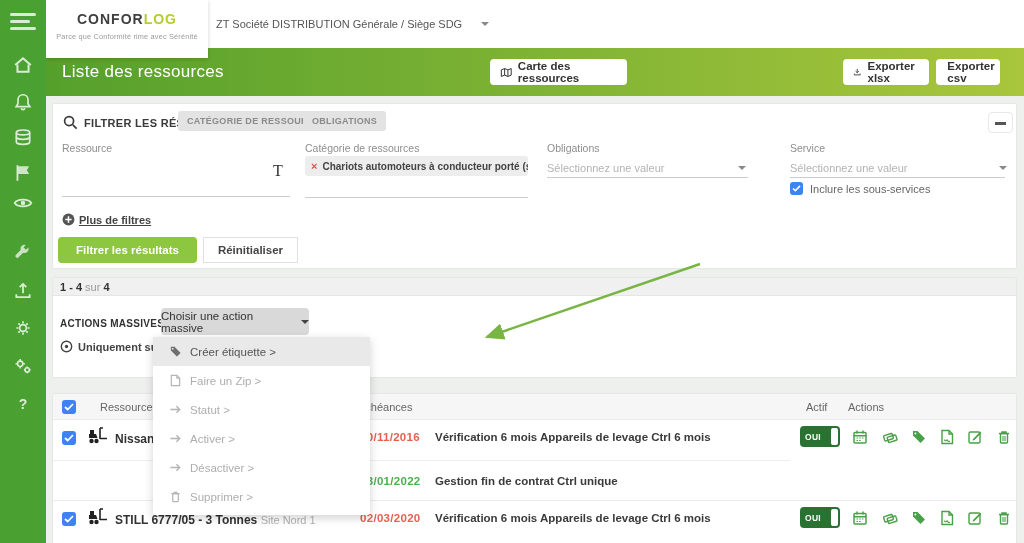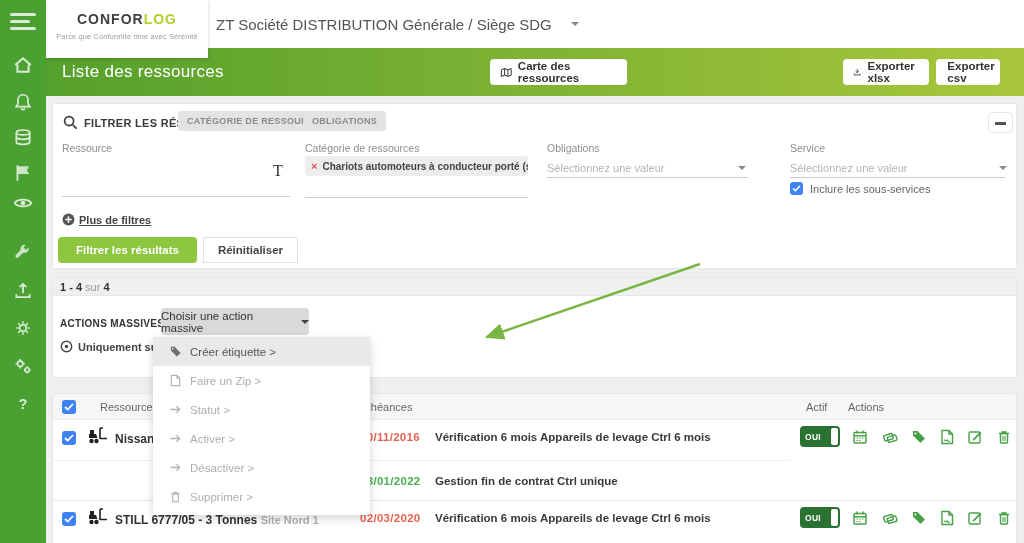--- a/index.html
+++ b/index.html
@@ -14,21 +14,21 @@
   .menu-bars span{display:block;height:3px;background:#fff;border-radius:2px;margin-bottom:4px}
 
   
   .topbar{position:absolute;left:46px;top:0;right:0;height:48px;background:#fff;z-index:5}
   .logo-box{position:absolute;left:46px;top:0;width:162px;height:58px;background:#fff;z-index:7;
             box-shadow:0 1px 4px rgba(0,0,0,.18);text-align:center;padding-top:9px}
   .logo-line{font-size:14px;font-weight:bold;letter-spacing:1px;text-transform:uppercase;line-height:20px}
   .logo-line .p1{color:#3f3f3f}.logo-line .p2{color:#b6cd2c}
   .tagline{font-size:7.3px;color:#9a9a9a;margin-top:3px;letter-spacing:.2px}
   .company{position:absolute;left:216px;top:0;height:48px;display:flex;align-items:center;gap:19px;
-           font-size:15px;color:#555;cursor:pointer;z-index:6}
+           font-size:11px;color:#555;cursor:pointer;z-index:6}
   .tri{width:0;height:0;border-left:4px solid transparent;border-right:4px solid transparent;border-top:4px solid #888}
   .user-zone{position:absolute;right:0;top:0;height:48px;z-index:6}
 
   
   .page-header{position:absolute;left:46px;top:48px;right:0;height:48px;z-index:4;
                background:linear-gradient(90deg,#55a02c,#a9c63c)}
   .page-title{position:absolute;left:16px;top:14px;font-size:17px;color:#fff;letter-spacing:.3px}
   .hbtn{position:absolute;top:11px;height:26px;background:#fff;border-radius:4px;display:flex;align-items:center;
         justify-content:center;gap:6px;font-size:11.5px;font-weight:bold;color:#333;cursor:pointer;padding:0 10px}
 
@@ -54,21 +54,21 @@
             align-items:center;justify-content:center;gap:7px;cursor:pointer}
   .dropdown{position:absolute;left:153px;top:337px;width:217px;background:#fff;border-radius:3px;z-index:40;
             box-shadow:0 3px 10px rgba(0,0,0,.18);padding-bottom:4px}
   .dd-item{height:29px;display:flex;align-items:center;gap:8px;padding-left:16px;font-size:11.5px;color:#aeaeae;cursor:pointer}
   .dd-item.hl{background:#e9e9e9;color:#555}
 
   
   .thead{position:absolute;left:0;top:0;right:0;height:26px;background:#f6f6f6;border-bottom:1px solid #ececec}
   .th{position:absolute;top:7px;font-size:11px;color:#666}
   .rname{font-size:12px;font-weight:bold;color:#333;white-space:nowrap}
-  .rsite{font-size:11px;font-weight:bold;color:#b0b0b0}
+  .rsite{font-size:11px;font-weight:normal;color:#b0b0b0}
   .date{position:absolute;font-size:11.5px;font-weight:bold;letter-spacing:.3px}
   .date.red{color:#e8604f}.date.green{color:#4caf50}
   .oblig{position:absolute;font-size:11.5px;font-weight:bold;color:#3a3a3a;white-space:nowrap}
   .toggle{position:absolute;width:40px;height:21px;background:#2a7232;border-radius:4px;cursor:pointer}
   .toggle .lbl{position:absolute;left:5px;top:6px;font-size:8.5px;font-weight:bold;color:#fff;letter-spacing:.3px}
   .toggle .knob{position:absolute;right:2px;top:2px;width:7px;height:17px;background:#fff;border-radius:2px}
   .aicon{position:absolute;width:16px;height:16px;cursor:pointer}
   .sep{position:absolute;height:1px;background:#efefef}
 
   

